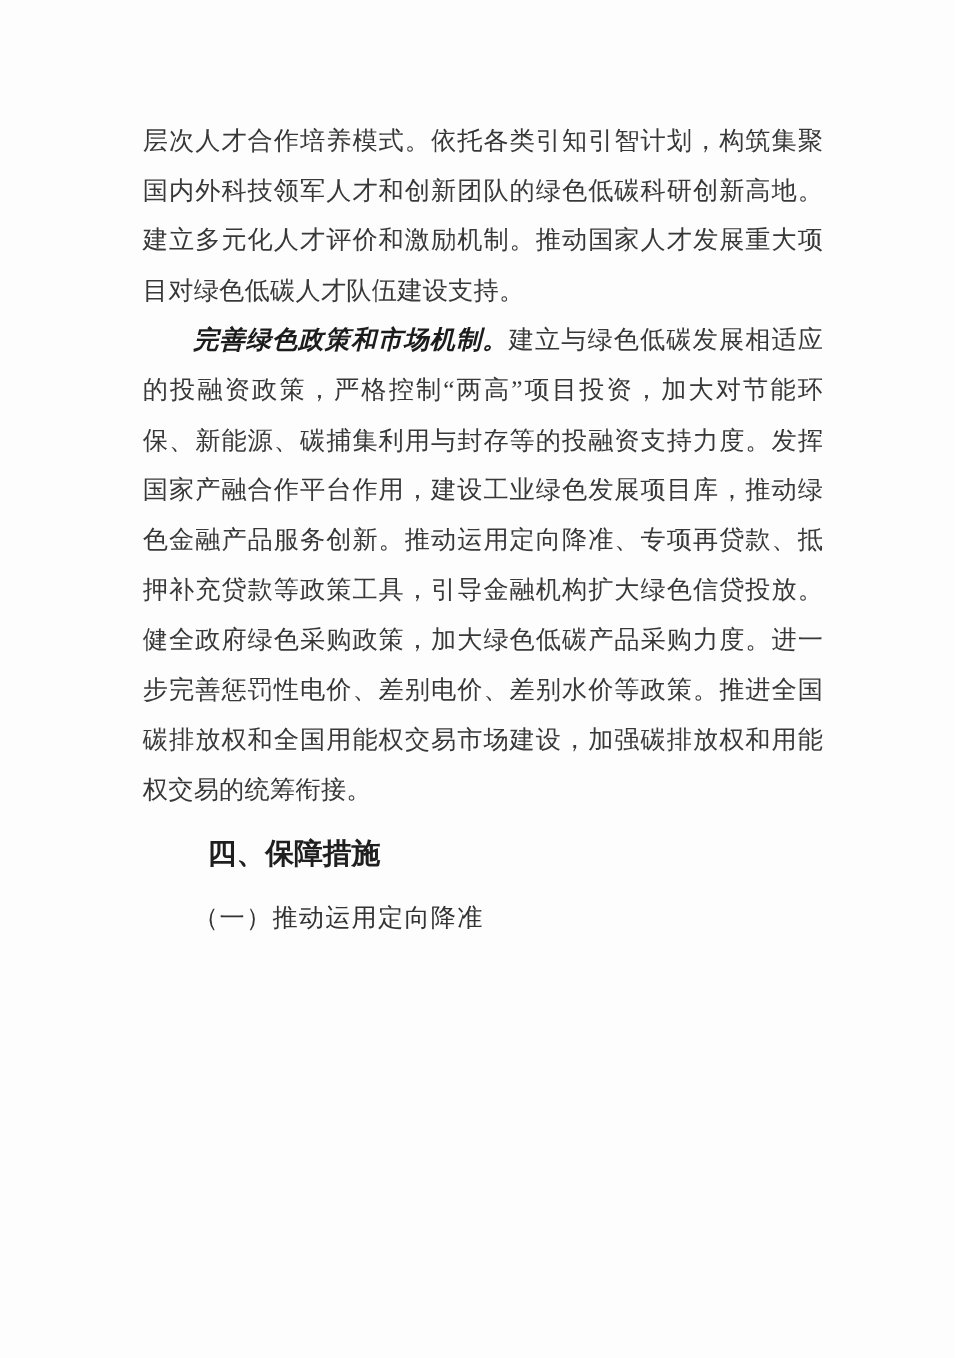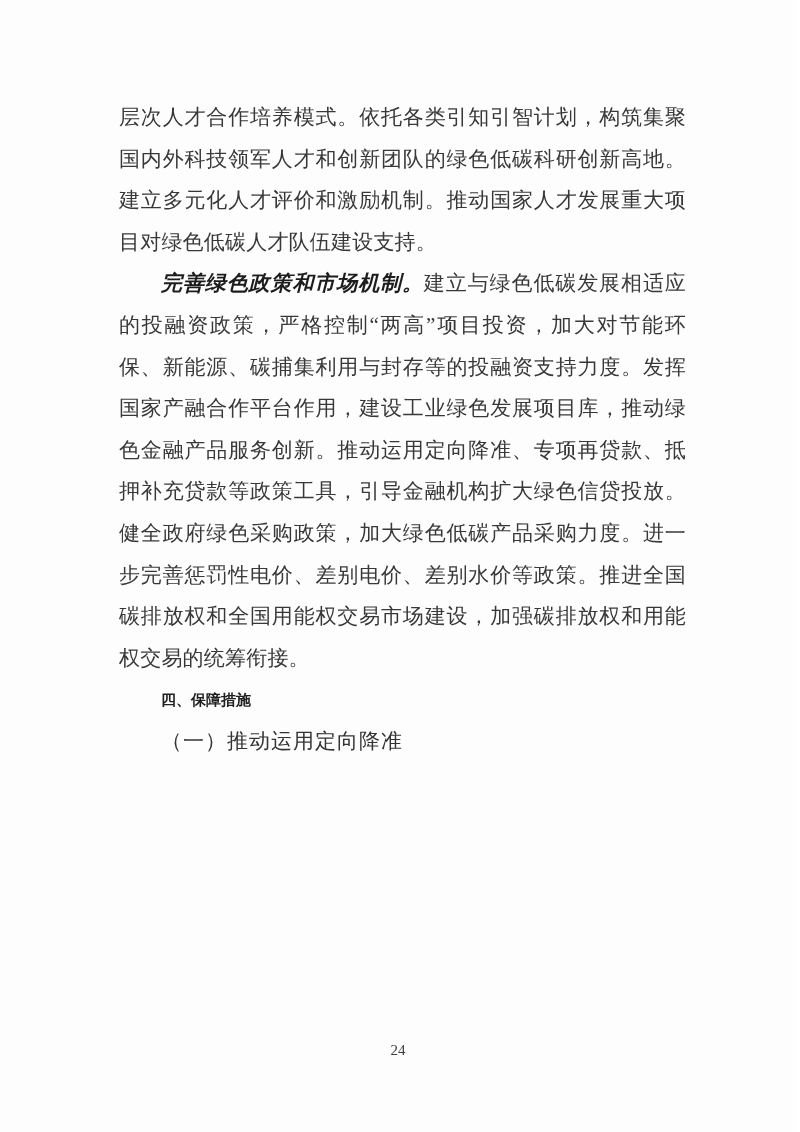--- a/index.html
+++ b/index.html
@@ -32,22 +32,22 @@
   }
   .indent-2em {
     text-indent: 42px;
   }
   .lead-bold {
     font-weight: 700;
     color: #1c1c1c;
     font-style: italic;
   }
   .heading-main {
-    margin: 0;
-    font-size: 15px;
+    margin: 12px;
+    font-size: 24px;
     line-height: 41.6px;
     font-weight: 700;
     font-family: "Liberation Sans", sans-serif;
     text-indent: 42px;
     color: #1f1f1f;
   }
   .heading-sub {
     margin: 0;
     font-size: 21px;
     line-height: 41.6px;
@@ -77,14 +77,13 @@
 
     <p class="body-text indent-2em"><span class="lead-bold">完善绿色政策和市场机制。</span><span>建立与绿色低碳发展相适应的投融资政策，严格控制“两高”项目投资，加大对节能环保、新能源、碳捕集利用与封存等的投融资支持力度。发挥国家产融合作平台作用，建设工业绿色发展项目库，推动绿色金融产品服务创新。推动运用定向降准、专项再贷款、抵押补充贷款等政策工具，引导金融机构扩大绿色信贷投放。健全政府绿色采购政策，加大绿色低碳产品采购力度。进一步完善惩罚性电价、差别电价、差别水价等政策。推进全国碳排放权和全国用能权交易市场建设，加强碳排放权和用能权交易的统筹衔接。</span></p>
 
     <h2 class="heading-main">四、保障措施</h2>
 
     <h3 class="heading-sub">（一）推动运用定向降准</h3>
 
 
   </div>
 
-  <div class="page-number">24</div>
 </div>
 
 </body></html>

